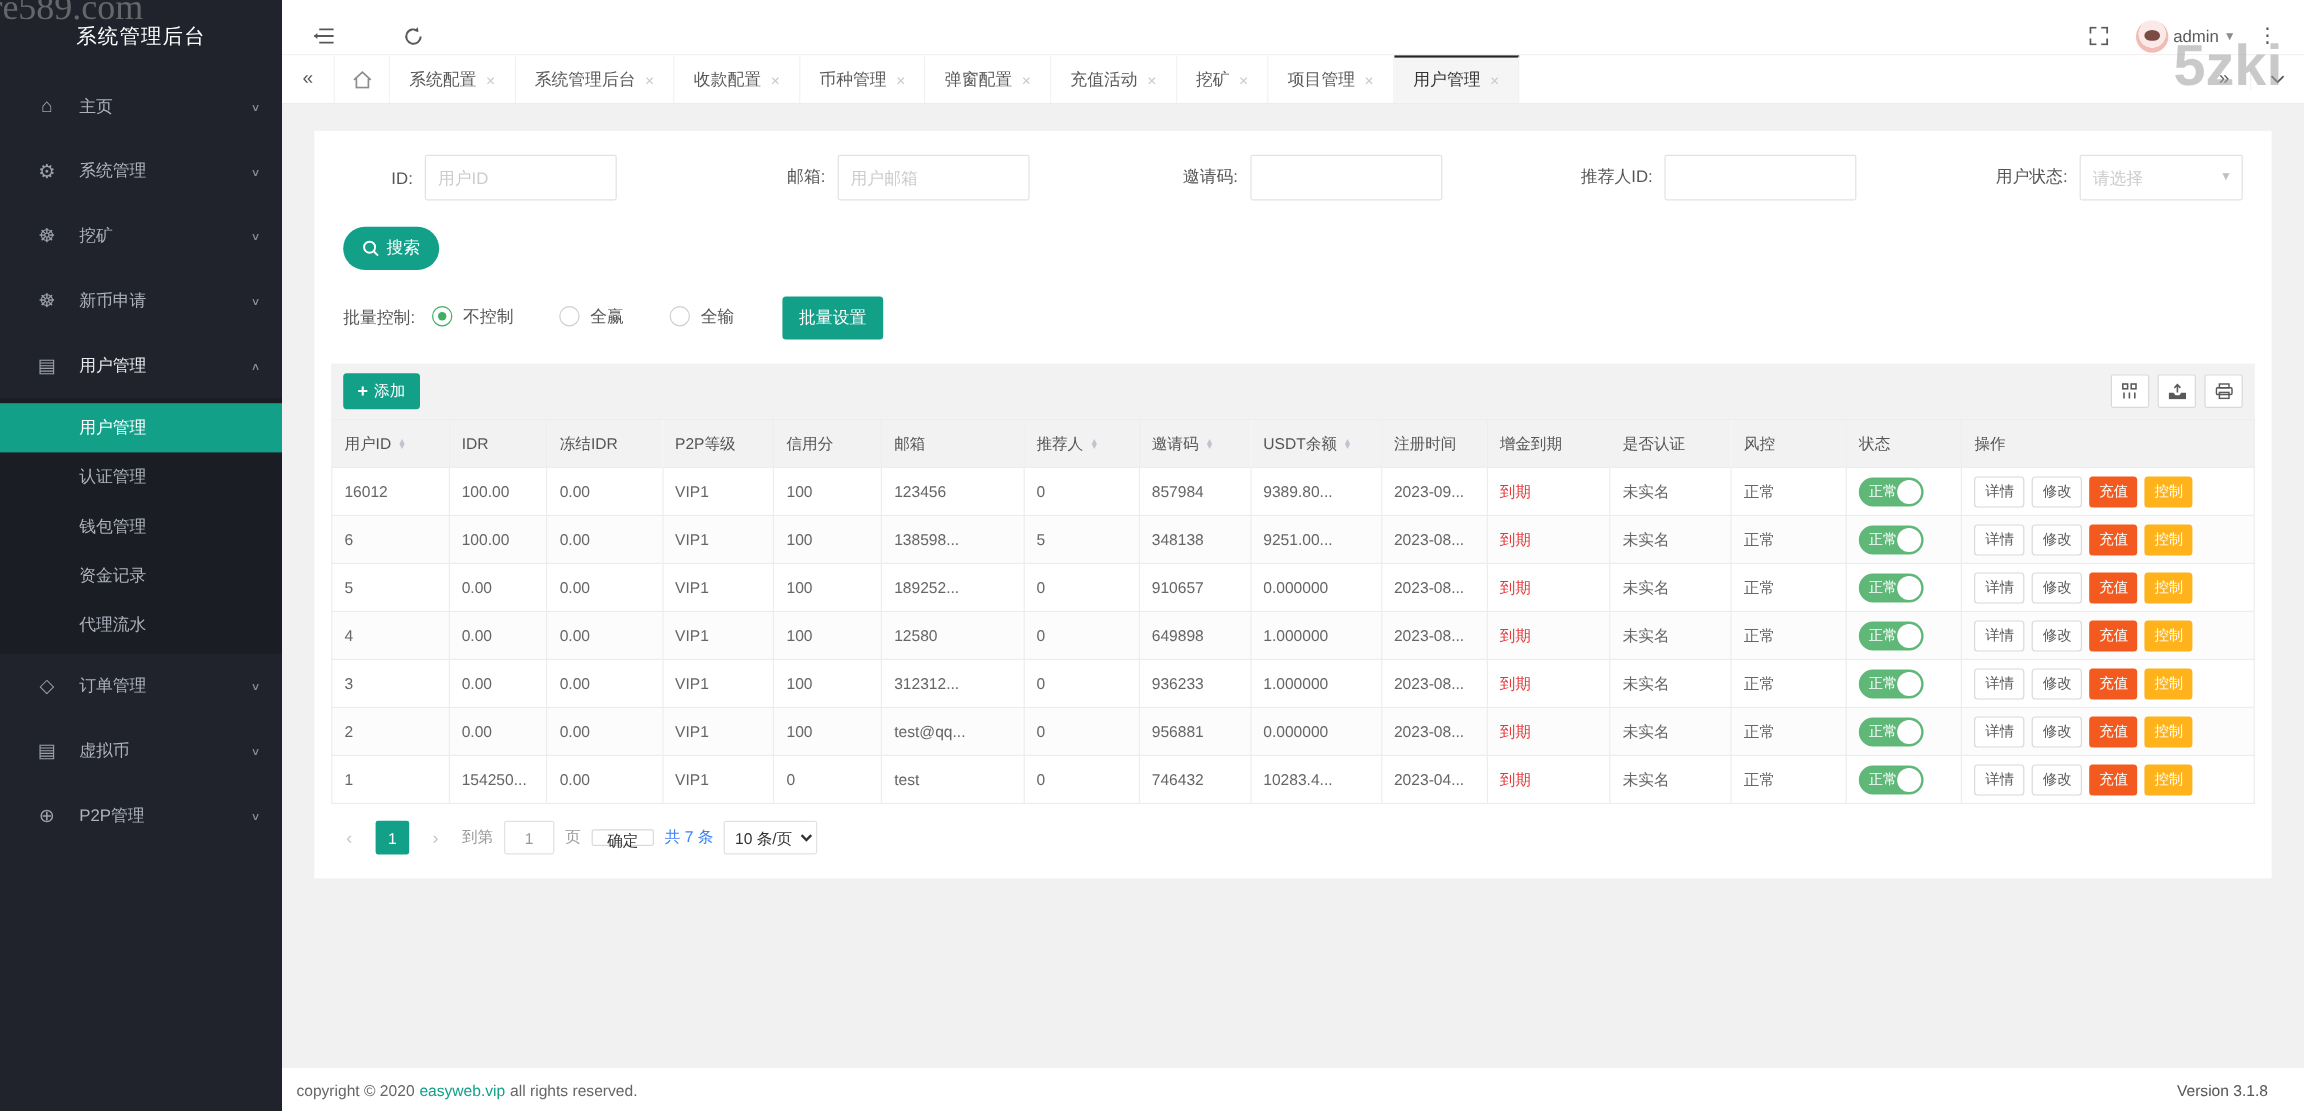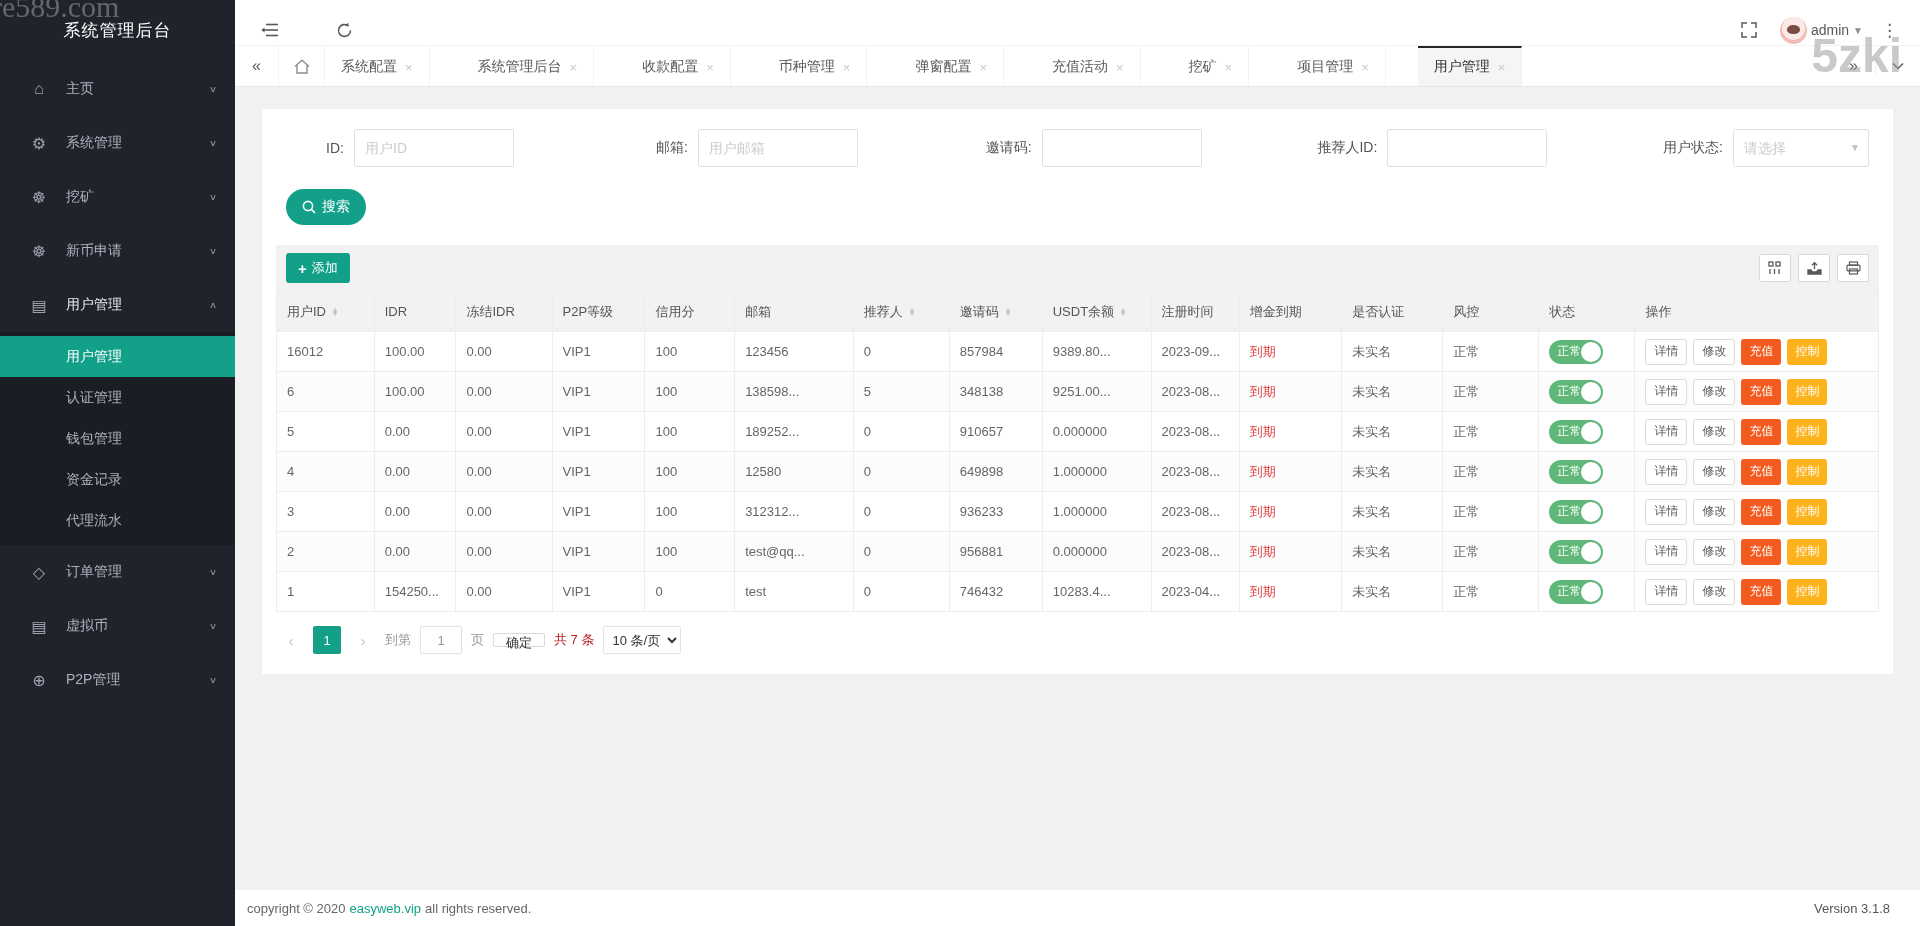--- a/index.html
+++ b/index.html
@@ -28,21 +28,21 @@
   .avatar { width:27px; height:27px; border-radius:50%; background:radial-gradient(circle at 50% 42%, #fbe9e7 0 55%, #f2bcb6 56% 100%); position:relative; cursor:pointer; }
   .avatar:before { content:""; position:absolute; left:7px; top:8px; width:13px; height:9px; border-radius:50% 50% 45% 45%; background:#7a4b43; }
   .user-name { color:#595959; font-size:14px; cursor:pointer; display:flex; align-items:center; gap:4px; }
   .caret-down { font-size:10px; color:#8c8c8c; }
   .more-dots { font-size:17px; color:#595959; cursor:pointer; padding:0 4px; }
 
   
   .tabbar { height:41px; background:#fff; display:flex; align-items:stretch; border-bottom:1px solid #e8e8e8; position:relative; }
   .tab-nav-btn { width:44px; display:flex; align-items:center; justify-content:center; color:#595959; font-size:16px; cursor:pointer; border-right:1px solid #f2f2f2; }
   .tab-home { width:46px; display:flex; align-items:center; justify-content:center; color:#8c8c8c; cursor:pointer; border-right:1px solid #f2f2f2; }
-  .tabs { display:flex; flex:1; overflow:hidden;gap:32px; }
+  .tabs { display:flex; flex:1; overflow:hidden; }
   .tab { display:flex; align-items:center; gap:8px; padding:0 16px; font-size:14px; color:#595959; cursor:pointer; border-right:1px solid #f2f2f2; border-top:2px solid transparent; white-space:nowrap; }
   .tab .x { color:#c8c8c8; font-size:13px; }
   .tab.active { background:#f5f5f5; border-top:2px solid #262626; color:#333; }
   .tabbar-right { display:flex; align-items:center; }
 
   
   .content { flex:1; background:#f1f1f1; padding:22px 27px 0 27px; overflow:hidden; }
   .card { background:#fff; padding:20px 14px 16px 14px; }
 
   .filter-row { display:flex; align-items:flex-end; justify-content:space-between; padding:0 10px; }
@@ -90,21 +90,21 @@
   .mini.plain { background:#fff; border:1px solid #d9d9d9; color:#595959; }
   .mini.orange { background:#f25a1f; border:none; color:#fff; }
   .mini.yellow { background:#feb21b; border:none; color:#fff; }
 
   
   .pagination { display:flex; align-items:center; gap:9px; padding:14px 2px 4px 2px; color:#999; font-size:13px; }
   .pg-arrow { width:26px; text-align:center; color:#c0c4cc; font-size:15px; cursor:pointer; }
   .pg-num { width:28px; height:28px; border-radius:2px; background:#12a089; color:#fff; display:flex; align-items:center; justify-content:center; font-size:13px; cursor:pointer; }
   .pg-input { width:42px; height:28px; border:1px solid #e2e2e2; border-radius:2px; text-align:center; color:#999; font-size:13px; outline:none; font-family:inherit; }
   .pg-ok { height:14px; padding:0 12px; background:#fff; border:1px solid #d9d9d9; border-radius:2px; color:#333; font-size:13px; cursor:pointer; font-family:inherit; }
-  .pg-total { color:#b91c1c; }
+  .pg-total { color:#3b82f6; }
   .pg-size { height:28px; border:1px solid #e2e2e2; border-radius:2px; color:#333; font-size:13px; padding:0 4px; background:#fff; outline:none; font-family:inherit; cursor:pointer; }
 
   
   .footer { height:36px; background:#fff; display:flex; align-items:center; padding:0 30px 0 12px; font-size:13px; color:#666; }
   .footer a { color:#12a089; text-decoration:none; margin:0 4px; cursor:pointer; }
   .footer .ver { margin-left:auto; color:#555; }
 
   
   .wm { position:absolute; color:#9e9e9e; z-index:9; pointer-events:none; font-family:"Liberation Serif","DejaVu Serif",serif; }
   .wm1 { left:-8px; top:-10px; font-size:30px; opacity:.55; }
@@ -284,20 +284,34 @@
           </div>
 
         <button class="btn btn-accent search-btn">
           <svg width="14" height="14" viewBox="0 0 14 14" fill="none" stroke="#fff" stroke-width="1.6">
               <circle cx="6" cy="6" r="4.6"></circle>
               <line x1="9.6" y1="9.6" x2="13" y2="13"></line>
             </svg>
           <span>搜索</span>
         </button>
 
+        <div class="batch-row">
+          <span class="batch-label">批量控制:</span>
+          <span id="batch-options"><span class="radio checked">
+                <span class="dot"></span>
+                <span>不控制</span>
+              </span><span class="radio">
+                <span class="dot"></span>
+                <span>全赢</span>
+              </span><span class="radio">
+                <span class="dot"></span>
+                <span>全输</span>
+              </span></span>
+          <button class="btn btn-accent batch-btn">批量设置</button>
+        </div>
 
         <div class="table-block">
           <div class="table-toolbar">
             <button class="btn btn-accent add-btn">
               <span class="plus">+</span>
               <span>添加</span>
             </button>
             <div class="toolbar-icons">
               <span class="ic-btn">
                 <svg width="14" height="14" viewBox="0 0 14 14" fill="none" stroke="#595959" stroke-width="1.3">

